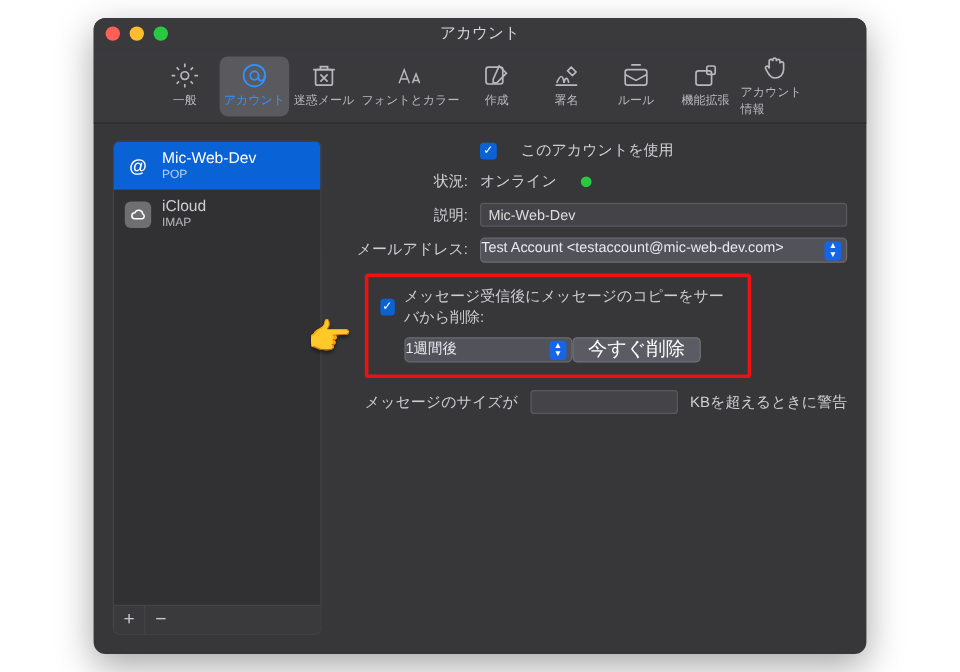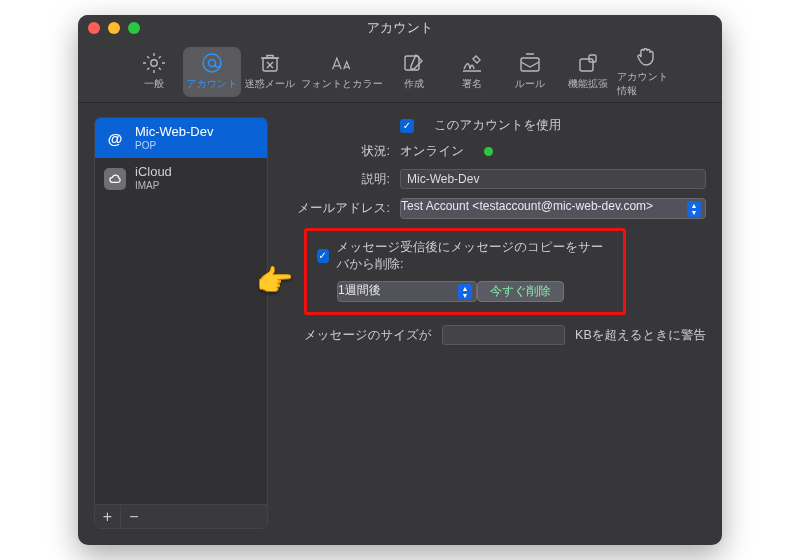--- a/index.html
+++ b/index.html
@@ -130,21 +130,21 @@
   .popup.wide { flex:1; }
   .popup .arrows {
     position:absolute; right:4px; top:2px; width:14px; height:16px;
     background:#1466e6; border-radius:3px;
     display:flex; flex-direction:column; align-items:center; justify-content:center;
     color:#fff; font-size:7px; line-height:7px;
   }
 
   .btn {
     height:21px; background:#5b5b63; border:1px solid #72727a; border-radius:4px;
-    color:#86efac; padding: 0 12px; font-size:12px; display:flex; align-items:center;
+    color:#ffffff; padding: 0 12px; font-size:16px; display:flex; align-items:center;
   }
 
   
   .redbox {
     border: 3px solid #e11; border-radius:3px;
     padding: 8px 10px 10px 10px;
     margin: 4px 0 10px 20px;
     width: 322px;
   }
   .redbox .inner-row { display:flex; align-items:center; margin-top:8px; margin-left: 20px;}

